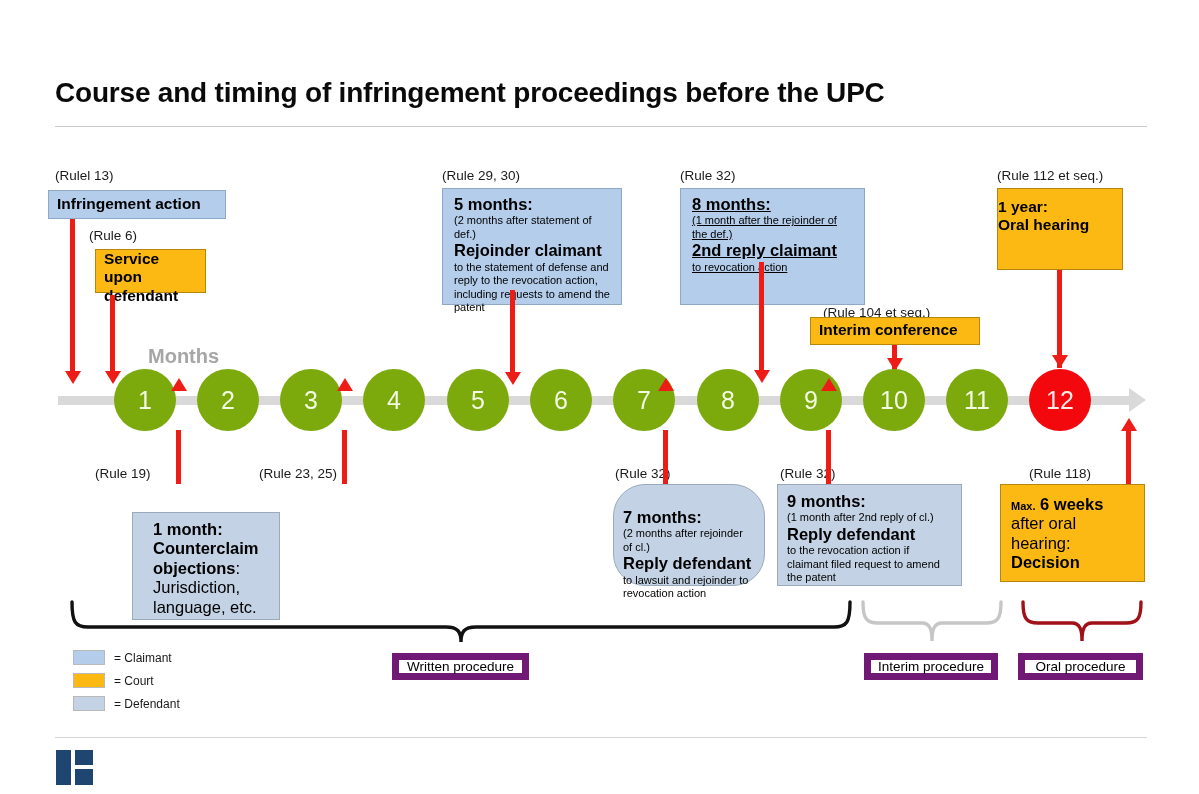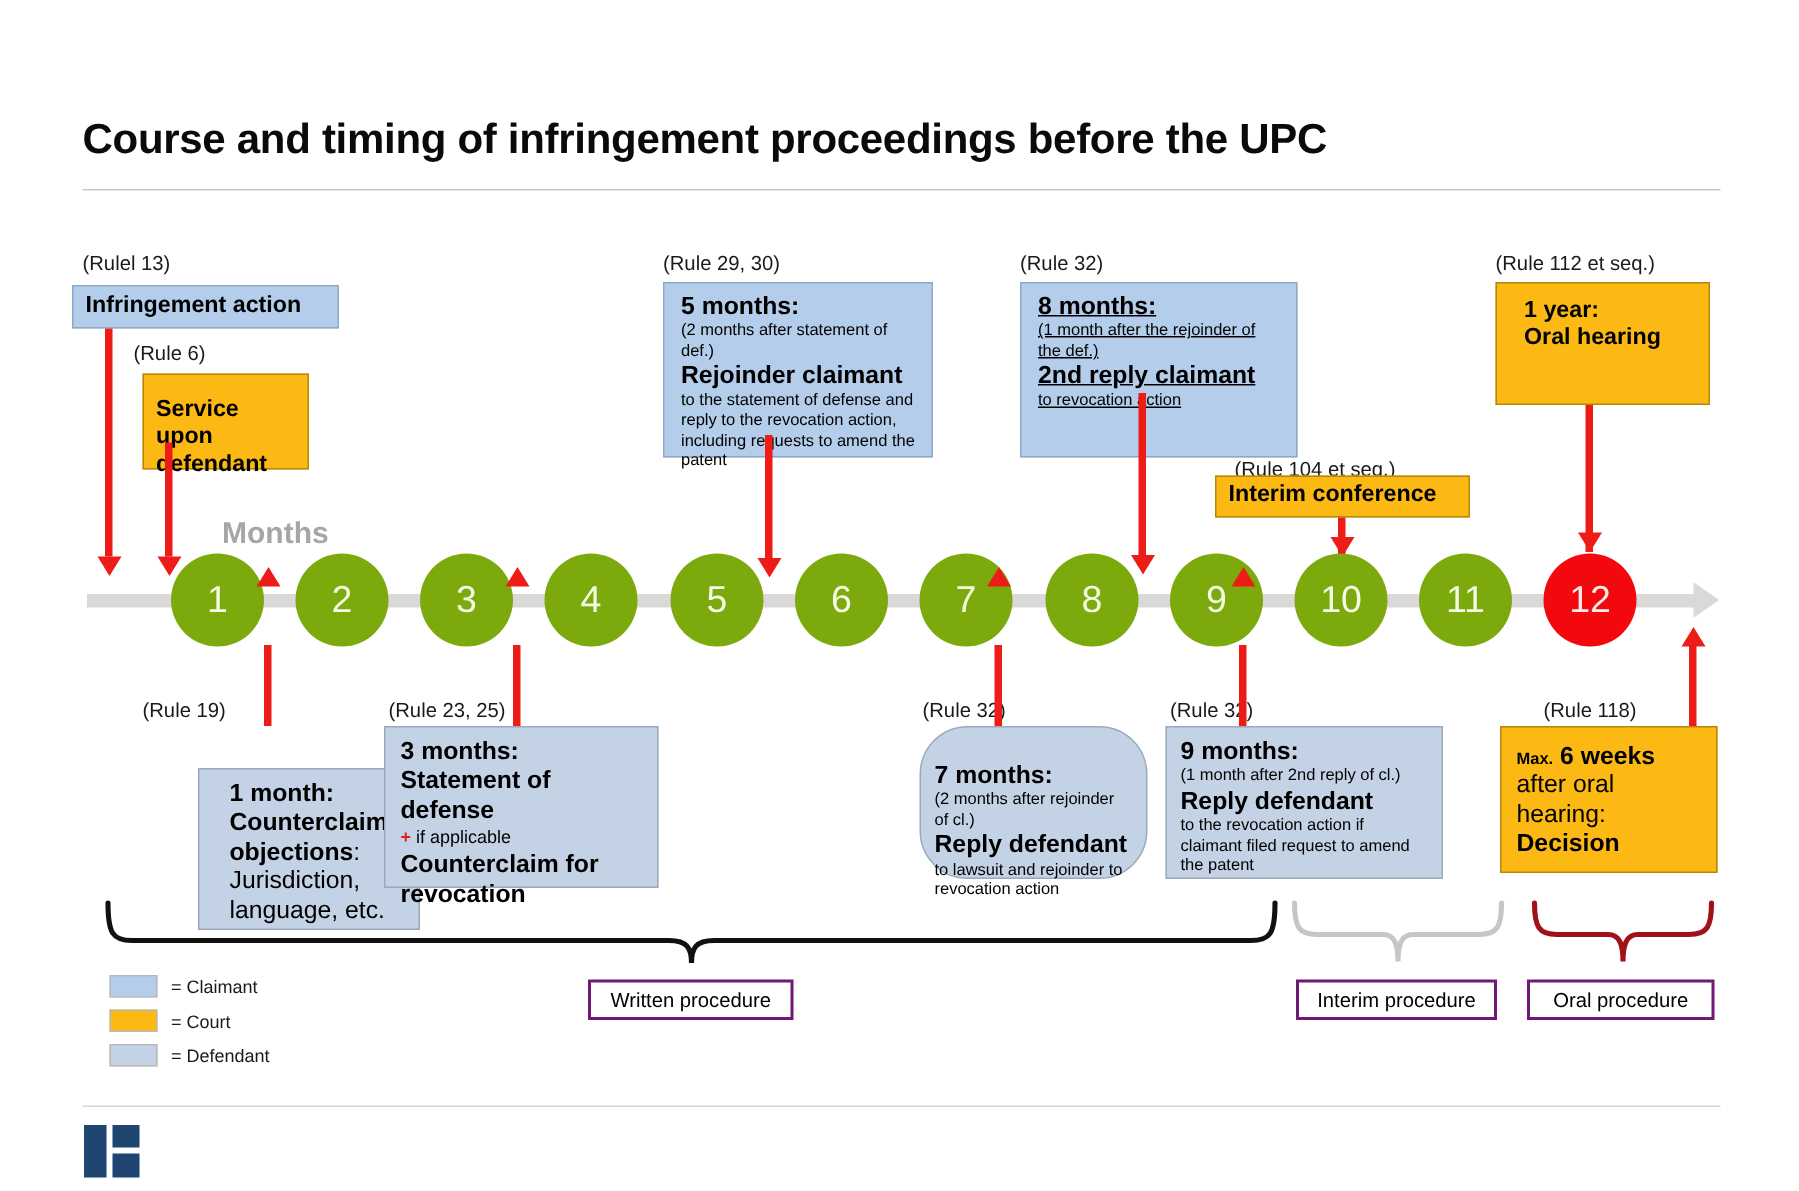--- a/index.html
+++ b/index.html
@@ -75,21 +75,21 @@
     left:148px;top:345px;font-size:20px;font-weight:bold;color:#a6a6a6;
   }
 
   
   .brace{position:absolute;}
   .brace svg{display:block;}
 
   
   .proc-label{
     position:absolute;box-sizing:border-box;
-    border:2px solid #701a75;background:#ffffff;
+    border:7px solid #701a75;background:#ffffff;
     font-size:13.5px;color:#000;
     display:flex;align-items:center;justify-content:center;
     height:27px;
   }
 
   
   .legend-row{position:absolute;display:flex;align-items:center;}
   .legend-swatch{width:32px;height:15px;border:1px solid #b9b9b9;box-sizing:border-box;}
   .legend-swatch.claimant{background:#b4cdeb;}
   .legend-swatch.court{background:#fcb913;}
@@ -111,21 +111,21 @@
 
   <div class="abs rule-cap" style="left:55px;top:168px;">(Rulel 13)</div>
   <div class="abs box claimant" style="left:48px;top:190px;width:178px;height:29px;padding:4px 8px;">
     <span class="b-head-s">Infringement action</span>
   </div>
 
   <div class="arrow" style="left:70px;top:219px;height:152px;"></div>
   <div class="ahead-down" style="left:64.5px;top:371px;"></div>
 
   <div class="abs rule-cap" style="left:89px;top:228px;">(Rule 6)</div>
-  <div class="abs box court" style="left:95px;top:249px;width:111px;height:64px;padding:14px 8px;">
+  <div class="abs box court" style="left:95px;top:249px;width:111px;height:44px;padding:0 8px;">
     <span class="b-head-s">Service upon</span>
     <span class="b-head-s">defendant</span>
   </div>
   <div class="arrow" style="left:110px;top:295px;height:76px;"></div>
   <div class="ahead-down" style="left:104.5px;top:371px;"></div>
 
   <div class="abs rule-cap" style="left:442px;top:168px;">(Rule 29, 30)</div>
   <div class="abs box claimant" style="left:442px;top:188px;width:180px;height:117px;">
     <span class="b-head">5 months:</span>
     <span class="b-sub">(2 months after statement of def.)</span>
@@ -146,21 +146,21 @@
   <div class="ahead-down" style="left:753.5px;top:370px;"></div>
 
   <div class="abs rule-cap" style="left:823px;top:305px;">(Rule 104 et seq.)</div>
   <div class="abs box court" style="left:810px;top:317px;width:170px;height:28px;padding:3px 8px;">
     <span class="b-head-s">Interim conference</span>
   </div>
   <div class="arrow" style="left:892px;top:345px;height:26px;"></div>
   <div class="ahead-down" style="left:886.5px;top:358px;"></div>
 
   <div class="abs rule-cap" style="left:997px;top:168px;">(Rule 112 et seq.)</div>
-  <div class="abs box court" style="left:997px;top:188px;width:143px;height:82px;padding:9px 18px;">
+  <div class="abs box court" style="left:997px;top:188px;width:126px;height:82px;padding:9px 0;">
     <span class="b-head-s">1 year:</span>
     <span class="b-head-s">Oral hearing</span>
   </div>
   <div class="arrow" style="left:1057px;top:270px;height:98px;"></div>
   <div class="ahead-down" style="left:1051.5px;top:355px;"></div>
 
   <div class="abs" id="timeline-axis"></div>
   <div class="abs" id="timeline-arrowhead"></div>
   <div class="abs" id="months-label">Months</div>
 
@@ -181,27 +181,20 @@
   <div class="abs box defendant" style="left:92px;top:512px;width:148px;height:108px;padding:7px 20px;margin-left:40px;">
     <span class="b-head">1 month:</span>
     <span class="b-head">Counterclaim</span>
     <span class="b-head"><span>objections</span><span style="font-weight:normal">:</span></span>
     <span class="b-norm">Jurisdiction, language, etc.</span>
   </div>
   <div class="arrow" style="left:176px;top:430px;height:54px;"></div>
   <div class="ahead-up" style="left:170.5px;top:378px;"></div>
 
   <div class="abs rule-cap" style="left:259px;top:466px;">(Rule 23, 25)</div>
-  <div class="abs box defendant" style="left:256px;top:484px;width:183px;height:108px;padding:7px 10px;">
-    <span class="b-head">3 months:</span>
-    <span class="b-head">Statement of defense</span>
-    <span class="b-body" style="font-size:12px;margin:1px 0;"><span class="plus">+</span> <span>if applicable</span></span>
-    <span class="b-head">Counterclaim for</span>
-    <span class="b-head">revocation</span>
-  </div>
   <div class="arrow" style="left:342px;top:430px;height:54px;"></div>
   <div class="ahead-up" style="left:336.5px;top:378px;"></div>
 
   <div class="abs rule-cap" style="left:615px;top:466px;">(Rule 32)</div>
   <div class="abs box defendant" style="left:613px;top:484px;width:152px;height:102px;padding:23px 9px;border-radius:32px;">
     <span class="b-head">7 months:</span>
     <span class="b-sub">(2 months after rejoinder of cl.)</span>
     <span class="b-head">Reply defendant</span>
     <span class="b-body">to lawsuit and rejoinder to revocation action</span>
   </div>

